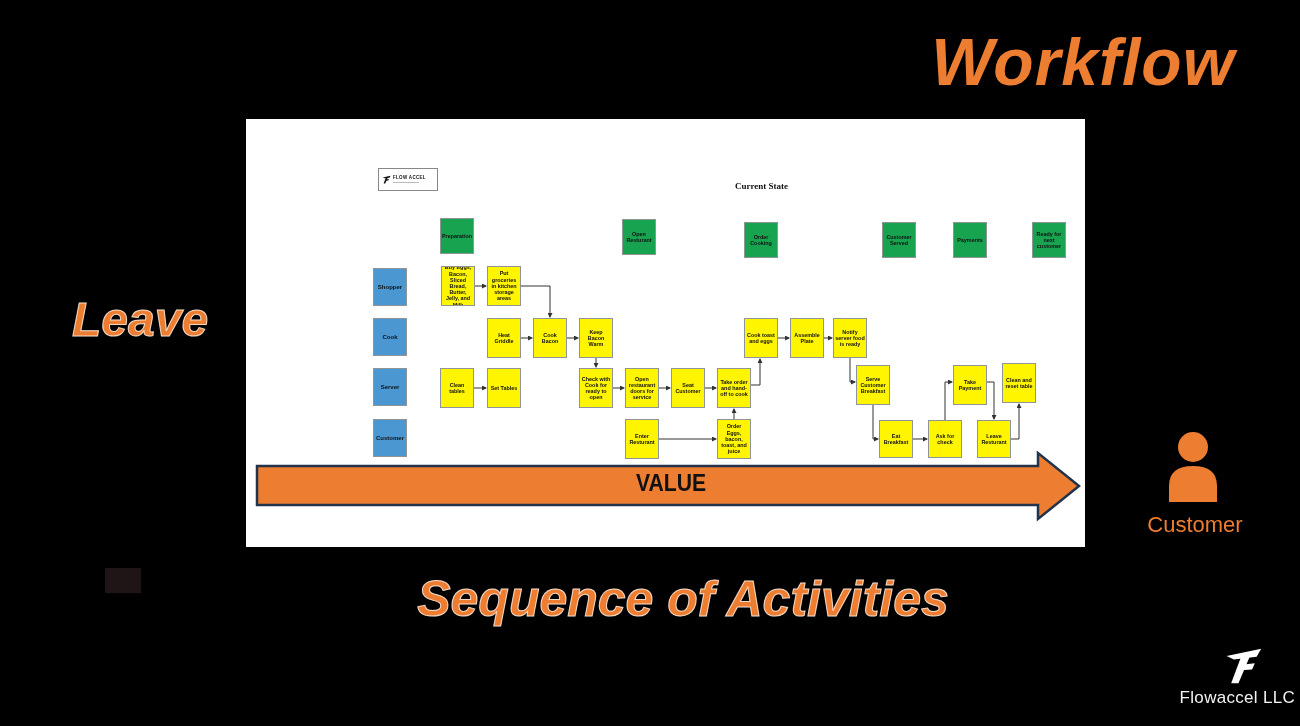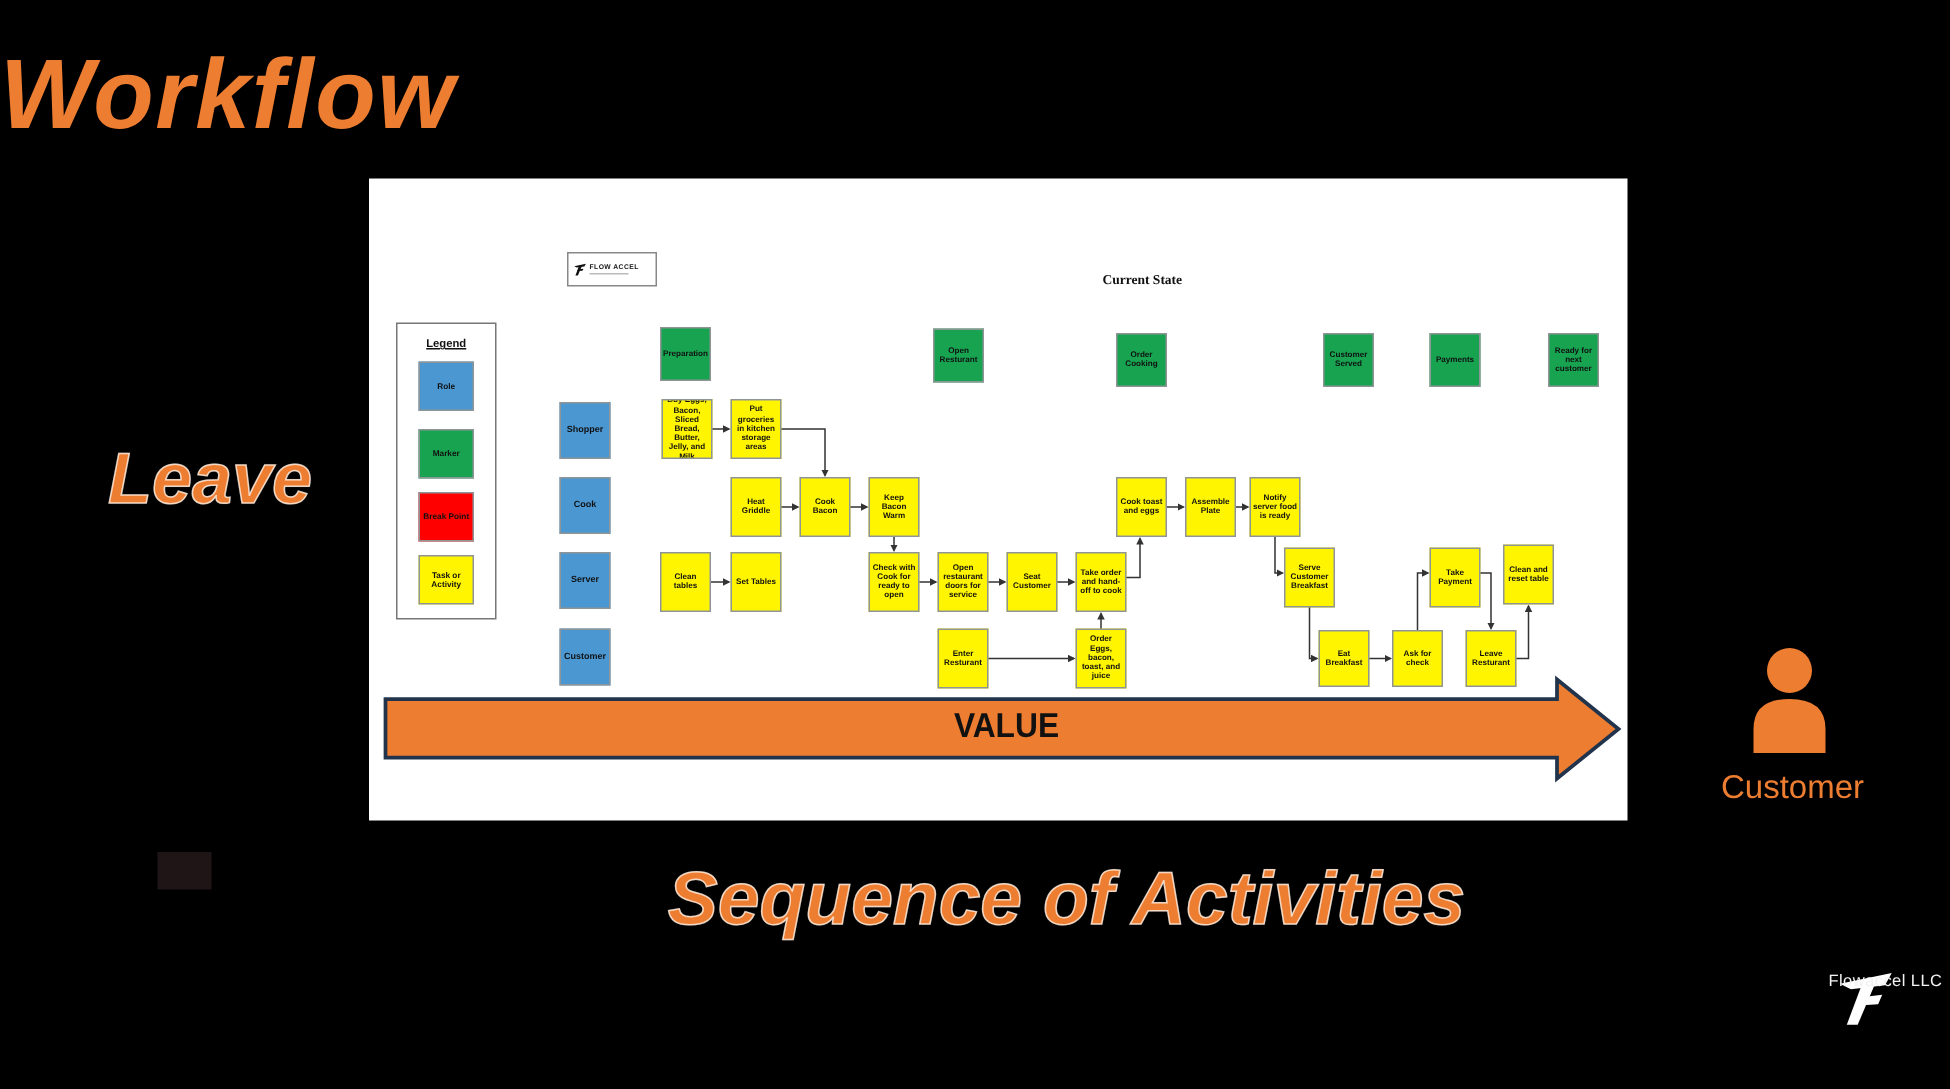--- a/index.html
+++ b/index.html
@@ -1,31 +1,31 @@
 <!DOCTYPE html>
 <html><head>
 <meta charset="utf-8">
 <style>
   html,body{margin:0;padding:0;}
   body{
     width:1300px;height:726px;background:#000;position:relative;overflow:hidden;
     font-family:"Liberation Sans", sans-serif;
   }
   .slide-title{
-    position:absolute;left:0;top:24px;width:1235px;text-align:left;
+    position:absolute;left:0;top:24px;width:1235px;text-align:right;
     color:var(--orange);font-size:66px;font-weight:bold;font-style:italic;
     letter-spacing:1px;
   }
   .side-label{
     position:absolute;color:var(--orange);font-weight:bold;font-style:italic;
     -webkit-text-stroke:1px rgba(255,235,220,.85);
     text-shadow:0 0 1px rgba(255,240,228,.6);
   }
   .roles-label{left:72px;top:292px;font-size:48px;}
-  .sequence-label{left:683px;top:570px;font-size:50px;transform:translateX(-50%);white-space:nowrap;margin-left:28px;}
+  .sequence-label{left:683px;top:570px;font-size:50px;transform:translateX(-50%);white-space:nowrap;}
 
   
   .panel{
     position:absolute;left:246px;top:119px;width:839px;height:428px;background:#ffffff;
   }
   .brand-box{
     position:absolute;left:132px;top:49px;width:60px;height:23px;border:1px solid #888;
     background:#fff;display:flex;align-items:center;justify-content:flex-start;padding:2px 3px;box-sizing:border-box;
   }
   .brand-f{width:9px;height:9px;margin-right:2px;flex:0 0 auto;}
@@ -66,22 +66,22 @@
   }
   
   .customer-figure{position:absolute;left:1162px;top:430px;width:62px;height:72px;}
   .customer-label{
     position:absolute;left:1140px;top:512px;width:110px;text-align:center;
     color:var(--orange);font-size:22px;
   }
   
   .footer-logo{position:absolute;left:1222px;top:645px;width:42px;height:40px;}
   .footer-brand{
-    position:absolute;left:1150px;top:648px;width:145px;text-align:right;
-    color:#f2f2f2;font-size:11px;letter-spacing:.3px;
+    position:absolute;left:1150px;top:688px;width:145px;text-align:right;
+    color:#f2f2f2;font-size:17px;letter-spacing:.3px;
   }
   .dark-placeholder{
     position:absolute;left:105px;top:568px;width:36px;height:25px;background:#1f1416;
   }
 </style>
 </head>
 <body style="--orange: #ED7D31; --blue: #4A97D2; --green: #17A350; --red: #FF0000; --yellow: #FFF500;">
 
 <div class="slide-title">Workflow</div>
 
@@ -96,29 +96,20 @@
       <polygon points="17,22 34,20 31,27 14,28" fill="#111"></polygon>
     </svg>
     <div>
       <div class="brand-text">FLOW ACCEL</div>
       <div class="brand-tagline"></div>
     </div>
   </div>
 
   <div class="panel-heading">Current State</div>
 
-  <div class="legend">
-    <div class="legend-title">Legend</div>
-    <div id="legend-items">
-        <div class="legend-item" style="top: 25px; height: 33px; background: rgb(74, 151, 210);">Role</div>
-        <div class="legend-item" style="top: 70px; height: 33px; background: rgb(23, 163, 80);">Marker</div>
-        <div class="legend-item" style="top: 112px; height: 33px; background: rgb(255, 0, 0);">Break Point</div>
-        <div class="legend-item" style="top: 154px; height: 33px; background: rgb(255, 245, 0);">Task or Activity</div>
-      </div>
-  </div>
 
   <div id="node-layer">
       <div class="node marker" style="left: 194px; top: 99px; width: 34px; height: 36px;">Preparation</div>
       <div class="node marker" style="left: 376px; top: 100px; width: 34px; height: 36px;">Open Resturant</div>
       <div class="node marker" style="left: 498px; top: 103px; width: 34px; height: 36px;">Order Cooking</div>
       <div class="node marker" style="left: 636px; top: 103px; width: 34px; height: 36px;">Customer Served</div>
       <div class="node marker" style="left: 707px; top: 103px; width: 34px; height: 36px;">Payments</div>
       <div class="node marker" style="left: 786px; top: 103px; width: 34px; height: 36px;">Ready for next customer</div>
       <div class="node role" style="left: 127px; top: 149px; width: 34px; height: 38px;">Shopper</div>
       <div class="node role" style="left: 127px; top: 199px; width: 34px; height: 38px;">Cook</div>

